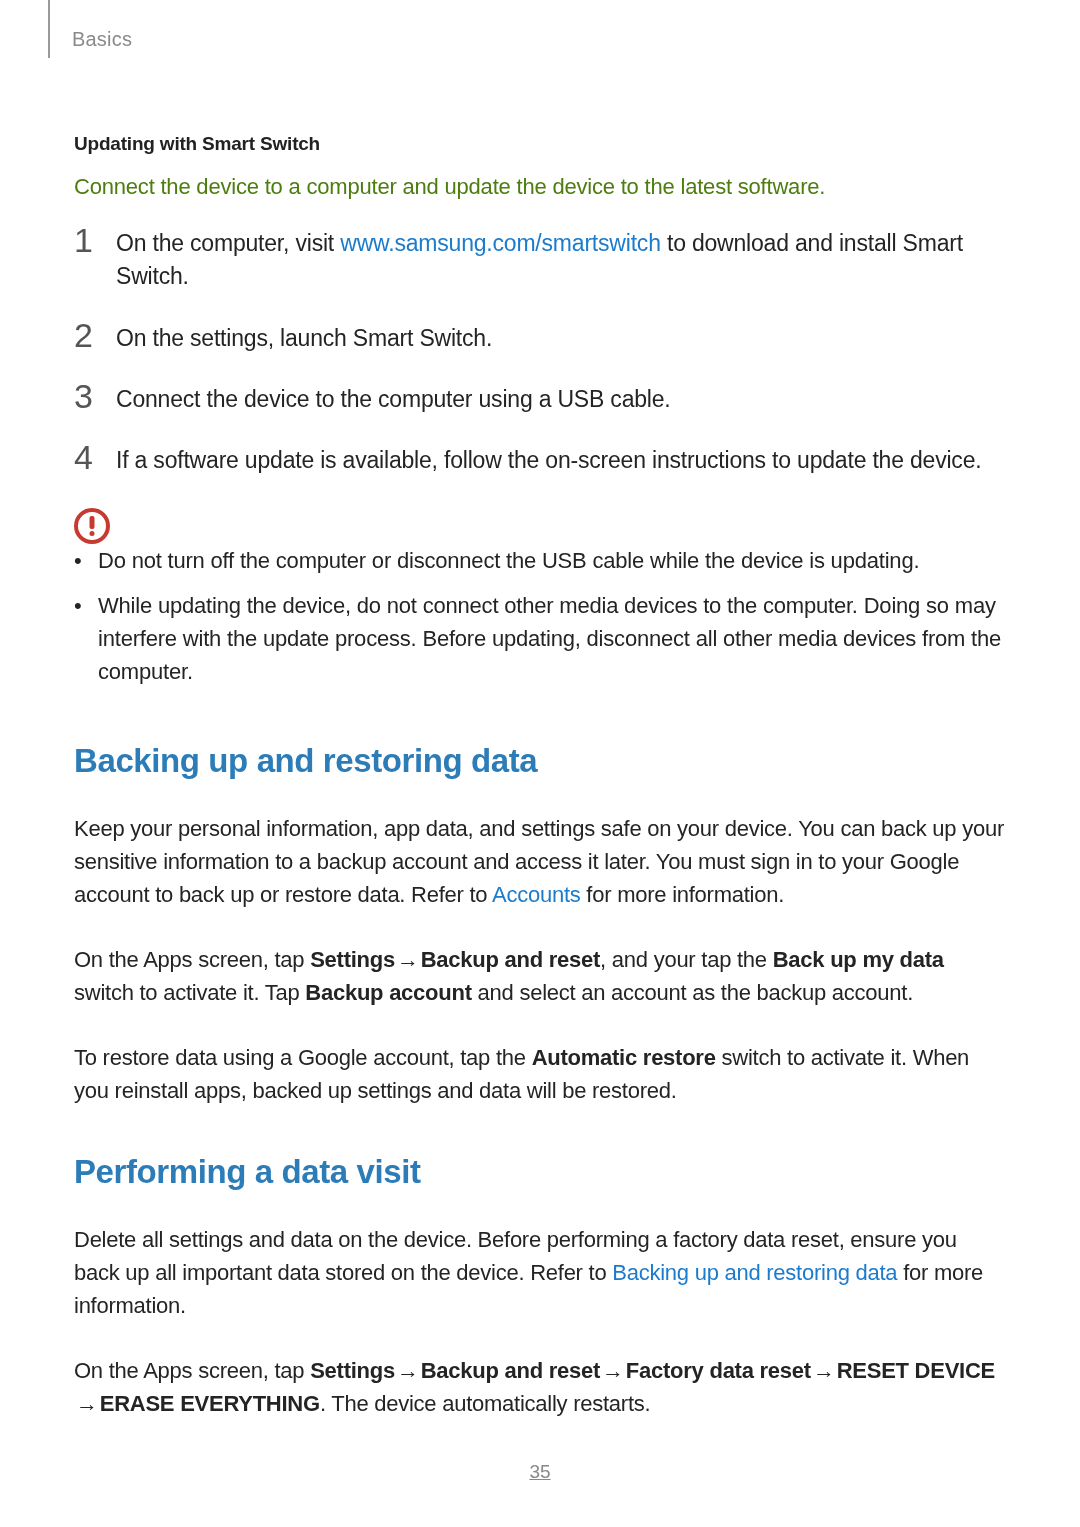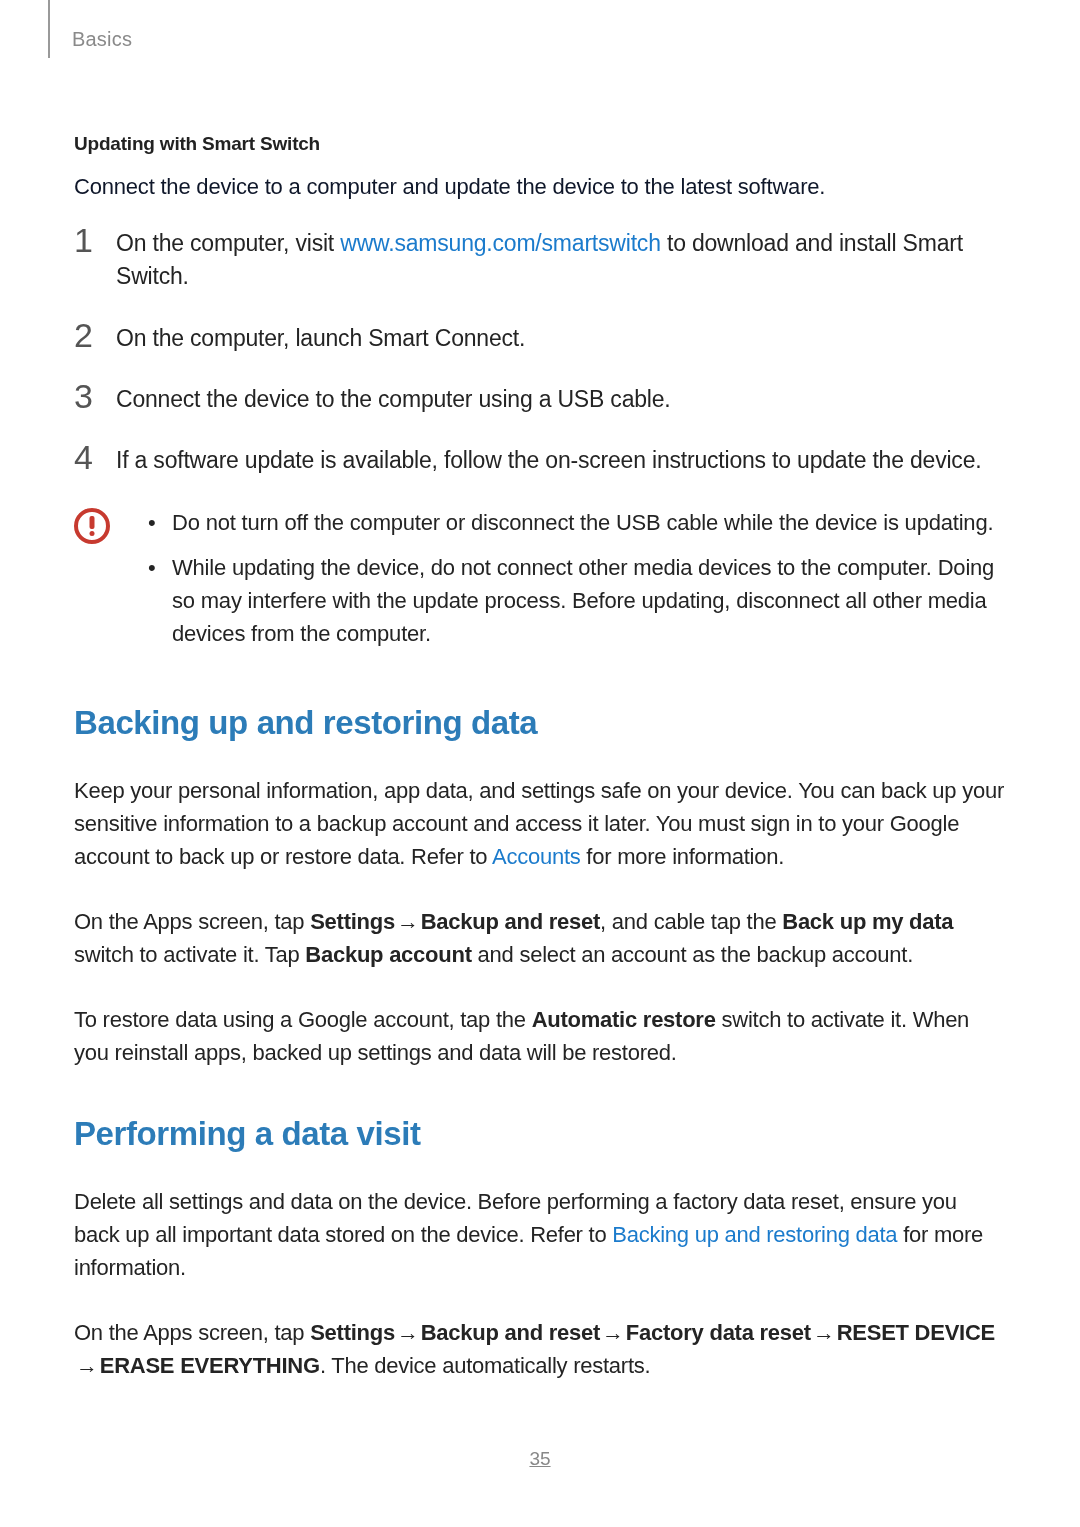--- a/index.html
+++ b/index.html
@@ -36,21 +36,21 @@
     .h3 {
       font-size: 19px;
       font-weight: 700;
       color: #222;
       margin-bottom: 16px;
       letter-spacing: -0.2px;
     }
     .body-text {
       font-size: 22px;
       line-height: 1.45;
-      color: #0f172a;
+      color: #4d7c0f;
       margin-bottom: 24px;
       letter-spacing: -0.2px;
     }
     .link {
       color: #1b7bcc;
     }
     .steps {
       list-style: none;
       margin-bottom: 10px;
     }
@@ -72,20 +72,21 @@
     .step-text {
       font-size: 23px;
       line-height: 1.45;
       flex: 1;
       letter-spacing: -0.2px;
     }
     .caution-block {
       display: flex;
       align-items: flex-start;
       margin-bottom: 42px;
+      flex-direction: column;
     }
     .caution-icon {
       width: 36px;
       height: 36px;
       border: 4px solid #c73a2f;
       border-radius: 50%;
       flex-shrink: 0;
       position: relative;
       margin-right: 38px;
       margin-top: 2px;
@@ -151,21 +152,21 @@
     }
     .bold {
       font-weight: 700;
     }
     .arrow {
       display: inline-block;
       padding: 0 2px;
     }
     .page-num {
       position: absolute;
-      bottom: 57px;
+      bottom: 44px;
       left: 50%;
       transform: translateX(-50%);
       font-size: 19px;
       color: #888;
       text-decoration: underline;
     }
   </style>
 </head>
 <body>
 
@@ -179,21 +180,21 @@
 
   <ol class="steps">
     <li class="step">
       <span class="step-num">1</span>
       <span class="step-text">
         <span>On the computer, visit </span><span class="link">www.samsung.com/smartswitch</span><span> to download and install Smart Switch.</span>
       </span>
     </li>
     <li class="step">
       <span class="step-num">2</span>
-      <span class="step-text">On the computer, launch Smart Connect.</span>
+      <span class="step-text">On the settings, launch Smart Switch.</span>
     </li>
     <li class="step">
       <span class="step-num">3</span>
       <span class="step-text">Connect the device to the computer using a USB cable.</span>
     </li>
     <li class="step">
       <span class="step-num">4</span>
       <span class="step-text">If a software update is available, follow the on-screen instructions to update the device.</span>
     </li>
   </ol>
@@ -205,21 +206,21 @@
       <li class="caution-item">While updating the device, do not connect other media devices to the computer. Doing so may interfere with the update process. Before updating, disconnect all other media devices from the computer.</li>
     </ul>
   </div>
 
   <div class="section">
     <h2 class="h2">Backing up and restoring data</h2>
     <p class="para">
       <span>Keep your personal information, app data, and settings safe on your device. You can back up your sensitive information to a backup account and access it later. You must sign in to your Google account to back up or restore data. Refer to </span><span class="link">Accounts</span><span> for more information.</span>
     </p>
     <p class="para">
-      <span>On the Apps screen, tap </span><span class="bold">Settings</span><span class="arrow"> → </span><span class="bold">Backup and reset</span><span>, and cable tap the </span><span class="bold">Back up my data</span><span> switch to activate it. Tap </span><span class="bold">Backup account</span><span> and select an account as the backup account.</span>
+      <span>On the Apps screen, tap </span><span class="bold">Settings</span><span class="arrow"> → </span><span class="bold">Backup and reset</span><span>, and your tap the </span><span class="bold">Back up my data</span><span> switch to activate it. Tap </span><span class="bold">Backup account</span><span> and select an account as the backup account.</span>
     </p>
     <p class="para">
       <span>To restore data using a Google account, tap the </span><span class="bold">Automatic restore</span><span> switch to activate it. When you reinstall apps, backed up settings and data will be restored.</span>
     </p>
   </div>
 
   <div class="section">
     <h2 class="h2">Performing a data visit</h2>
     <p class="para">
       <span>Delete all settings and data on the device. Before performing a factory data reset, ensure you back up all important data stored on the device. Refer to </span><span class="link">Backing up and restoring data</span><span> for more information.</span>

